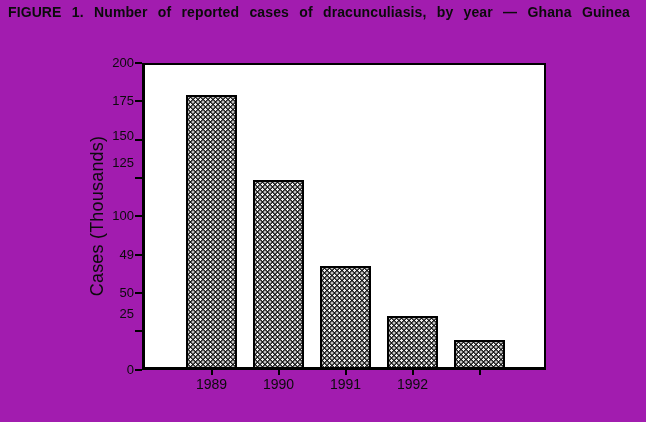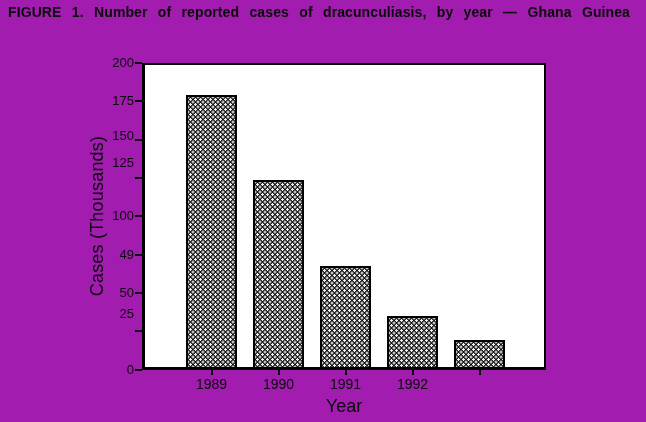--- a/index.html
+++ b/index.html
@@ -49,21 +49,20 @@
   <div class="y-axis-title">Cases (Thousands)</div>
 
   <div class="plot" id="plot">
       <div class="bar" style="left: 41px; height: 271.8px;"></div>
       <div class="bar" style="left: 108px; height: 187.2px;"></div>
       <div class="bar" style="left: 175px; height: 101.2px;"></div>
       <div class="bar" style="left: 242px; height: 51.3px;"></div>
       <div class="bar" style="left: 309px; height: 27.2px;"></div>
     </div>
 
-  <div class="x-axis-title">Year</div>
 
 <div class="ytick-label" style="top: 360.5px;">0</div>
     <div class="tickmark" style="left: 135px; top: 368.5px; width: 7px; height: 2px;"></div>
     <div class="ytick-label" style="top: 305px;">25</div>
     <div class="tickmark" style="left: 135px; top: 330.188px; width: 7px; height: 2px;"></div>
     <div class="ytick-label" style="top: 283.875px;">50</div>
     <div class="tickmark" style="left: 135px; top: 291.875px; width: 7px; height: 2px;"></div>
     <div class="ytick-label" style="top: 245.562px;">49</div>
     <div class="tickmark" style="left: 135px; top: 253.562px; width: 7px; height: 2px;"></div>
     <div class="ytick-label" style="top: 207.25px;">100</div>

